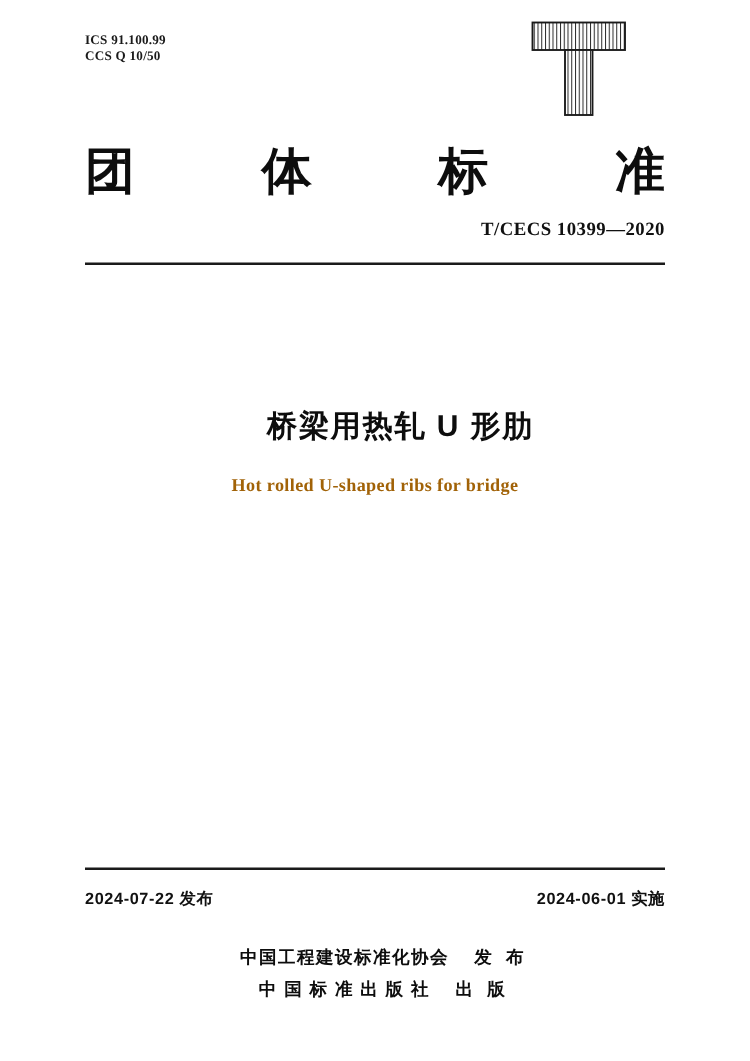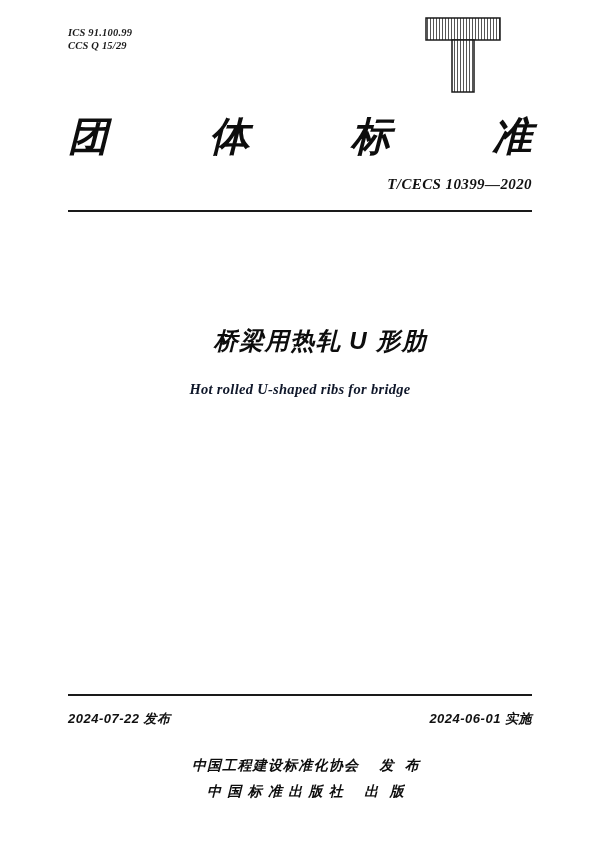--- a/index.html
+++ b/index.html
@@ -14,21 +14,20 @@
     color: #111111;
     position: relative;
     overflow: hidden;
   }
   .page {
     position: absolute;
     inset: 0;
     width: 600px;
     height: 602px;
     background: #ffffff;
-    font-style: italic;
   }
 
   
   .ics-block {
     position: absolute;
     left: 68px;
     top: 26px;
     font-family: "Liberation Serif", serif;
     font-weight: bold;
     font-size: 10.5px;
@@ -116,21 +115,21 @@
   .title-en {
     position: absolute;
     left: 0;
     right: 0;
     top: 381px;
     text-align: center;
     font-family: "Liberation Serif", serif;
     font-weight: bold;
     font-size: 14.5px;
     letter-spacing: 0.3px;
-    color: #0f172a;
+    color: #a16207;
   }
 
   
   .date-left {
     position: absolute;
     left: 68px;
     top: 710px;
     font-family: "Liberation Sans", sans-serif;
     font-weight: bold;
     font-size: 13px;
@@ -167,21 +166,21 @@
     letter-spacing: 1.2px;
   }
 </style>
 </head>
 <body>
 
 <div class="page">
 
   <div class="ics-block">
     <div class="ics-line">ICS 91.100.99</div>
-    <div class="ics-line">CCS Q 15/29</div>
+    <div class="ics-line">CCS Q 10/50</div>
   </div>
 
   <div class="logo-t">
     <svg width="78" height="78" viewBox="0 0 78 78" xmlns="http://www.w3.org/2000/svg" aria-hidden="true">
       <defs>
         <pattern id="hatch" width="3" height="3" patternUnits="userSpaceOnUse">
           <rect width="3" height="3" fill="#ffffff"></rect>
           <path d="M0 0 L0 3" stroke="#2a2a2a" stroke-width="1.6"></path>
         </pattern>
       </defs>

